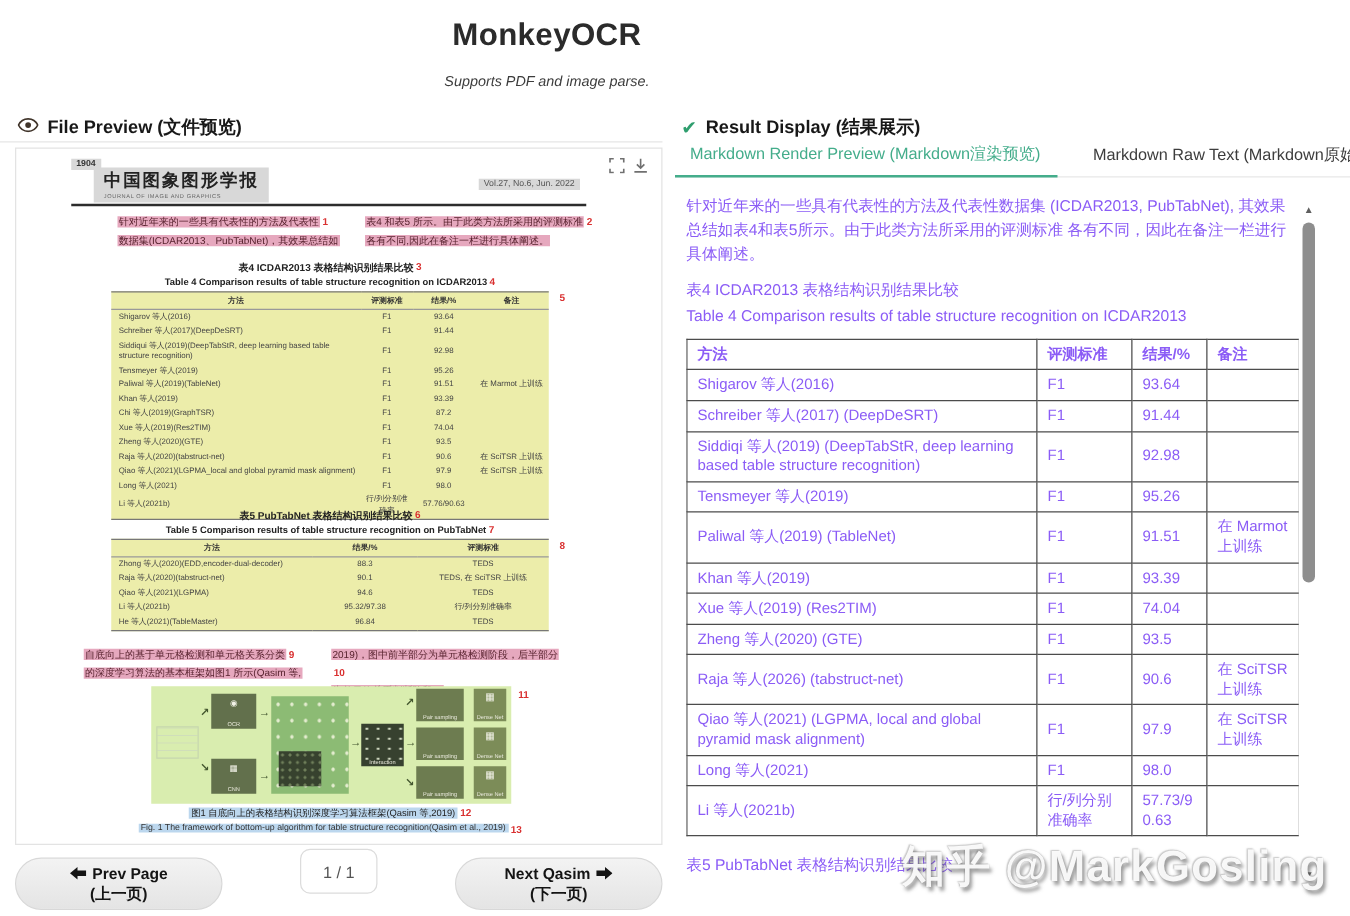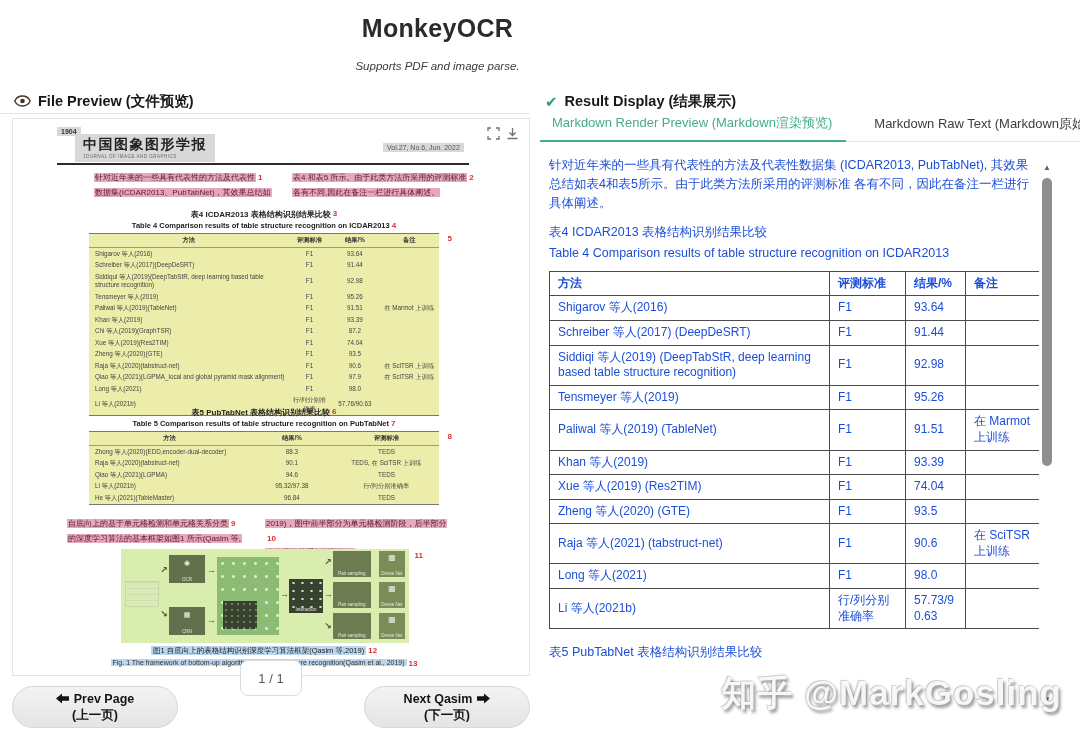--- a/index.html
+++ b/index.html
@@ -23,21 +23,21 @@
 
   
   .tabbar { position:absolute; left:540px; top:116px; width:540px; height:26px;
             border-bottom:1px solid #e7e7e7; display:flex; align-items:flex-end; }
   .tab { font-size:13px; padding:0 14px 8px 12px; cursor:pointer; white-space:nowrap; }
   .tab.active { color:#44ad8b; border-bottom:2px solid #44ad8b; margin-bottom:-1px; }
   .tab.inactive { color:#3d3d3d; margin-left:16px; }
 
   
   .md-area { position:absolute; left:549px; top:152px; width:490px; height:570px;
-             overflow:hidden; font-size:12.5px; color:#1d4ed8; line-height:1.5; }
+             overflow:hidden; font-size:12.5px; color:#8b5cf6; line-height:1.5; }
   .md-para { margin-top:4px; }
   .md-cap-zh { margin-top:11px; }
   .md-cap-en { margin-top:2px; }
   .md-table { border-collapse:collapse; margin-top:8px; width:490px; table-layout:fixed; }
   .md-table th, .md-table td { border:1px solid #4c4c4c; padding:4px 8px; font-size:12px;
              line-height:1.3; text-align:left; vertical-align:middle; word-wrap:break-word; }
   .md-table th { font-weight:bold; }
   .md-next-cap { margin-top:14px; }
 
   
@@ -114,21 +114,21 @@
   .box-dense3{ left:258px; top:64px; width:26px; height:26px; background:#7c8c58; }
 
   
   .page-btn { position:absolute; top:686px; width:166px; height:42px; border-radius:24px;
              background:linear-gradient(#f3f3f3,#e4e4e4); border:1px solid #d8d8d8;
              display:flex; flex-direction:column; align-items:center; justify-content:center;
              font-size:12.5px; font-weight:bold; color:#141414; line-height:1.3; cursor:pointer; }
   .btn-prev { left:12px; } .btn-next { left:364px; }
   .btn-line1 { display:flex; align-items:center; gap:5px; }
   .arrow-svg { display:block; }
-  .page-indicator { position:absolute; left:240px; top:660px; width:62px; height:36px;
+  .page-indicator { position:absolute; left:240px; top:679px; width:62px; height:36px;
              border:1px solid #dcdcdc; border-radius:8px; background:#fff; color:#555;
              display:flex; align-items:center; justify-content:center; font-size:13px; }
 
   
   .watermark { position:absolute; right:18px; bottom:16px; font-size:35px; font-weight:600;
              color:rgba(255,255,255,.93); letter-spacing:1px; z-index:50; pointer-events:none;
              text-shadow:2px 3px 3px rgba(90,90,90,.6), -1px -1px 1px rgba(130,130,130,.35),
                          0 0 1px rgba(100,100,100,.5); }
 </style>
 </head>
@@ -499,23 +499,29 @@
           <td>74.04</td>
           <td></td>
         </tr>
         <tr>
           <td>Zheng 等人(2020) (GTE)</td>
           <td>F1</td>
           <td>93.5</td>
           <td></td>
         </tr>
         <tr>
-          <td>Raja 等人(2021) (tabstruct-net)</td>
+          <td>Raja 等人(2026) (tabstruct-net)</td>
           <td>F1</td>
           <td>90.6</td>
+          <td>在 SciTSR 上训练</td>
+        </tr>
+        <tr>
+          <td>Qiao 等人(2021) (LGPMA, local and global pyramid mask alignment)</td>
+          <td>F1</td>
+          <td>97.9</td>
           <td>在 SciTSR 上训练</td>
         </tr>
         <tr>
           <td>Long 等人(2021)</td>
           <td>F1</td>
           <td>98.0</td>
           <td></td>
         </tr>
         <tr>
           <td>Li 等人(2021b)</td>

